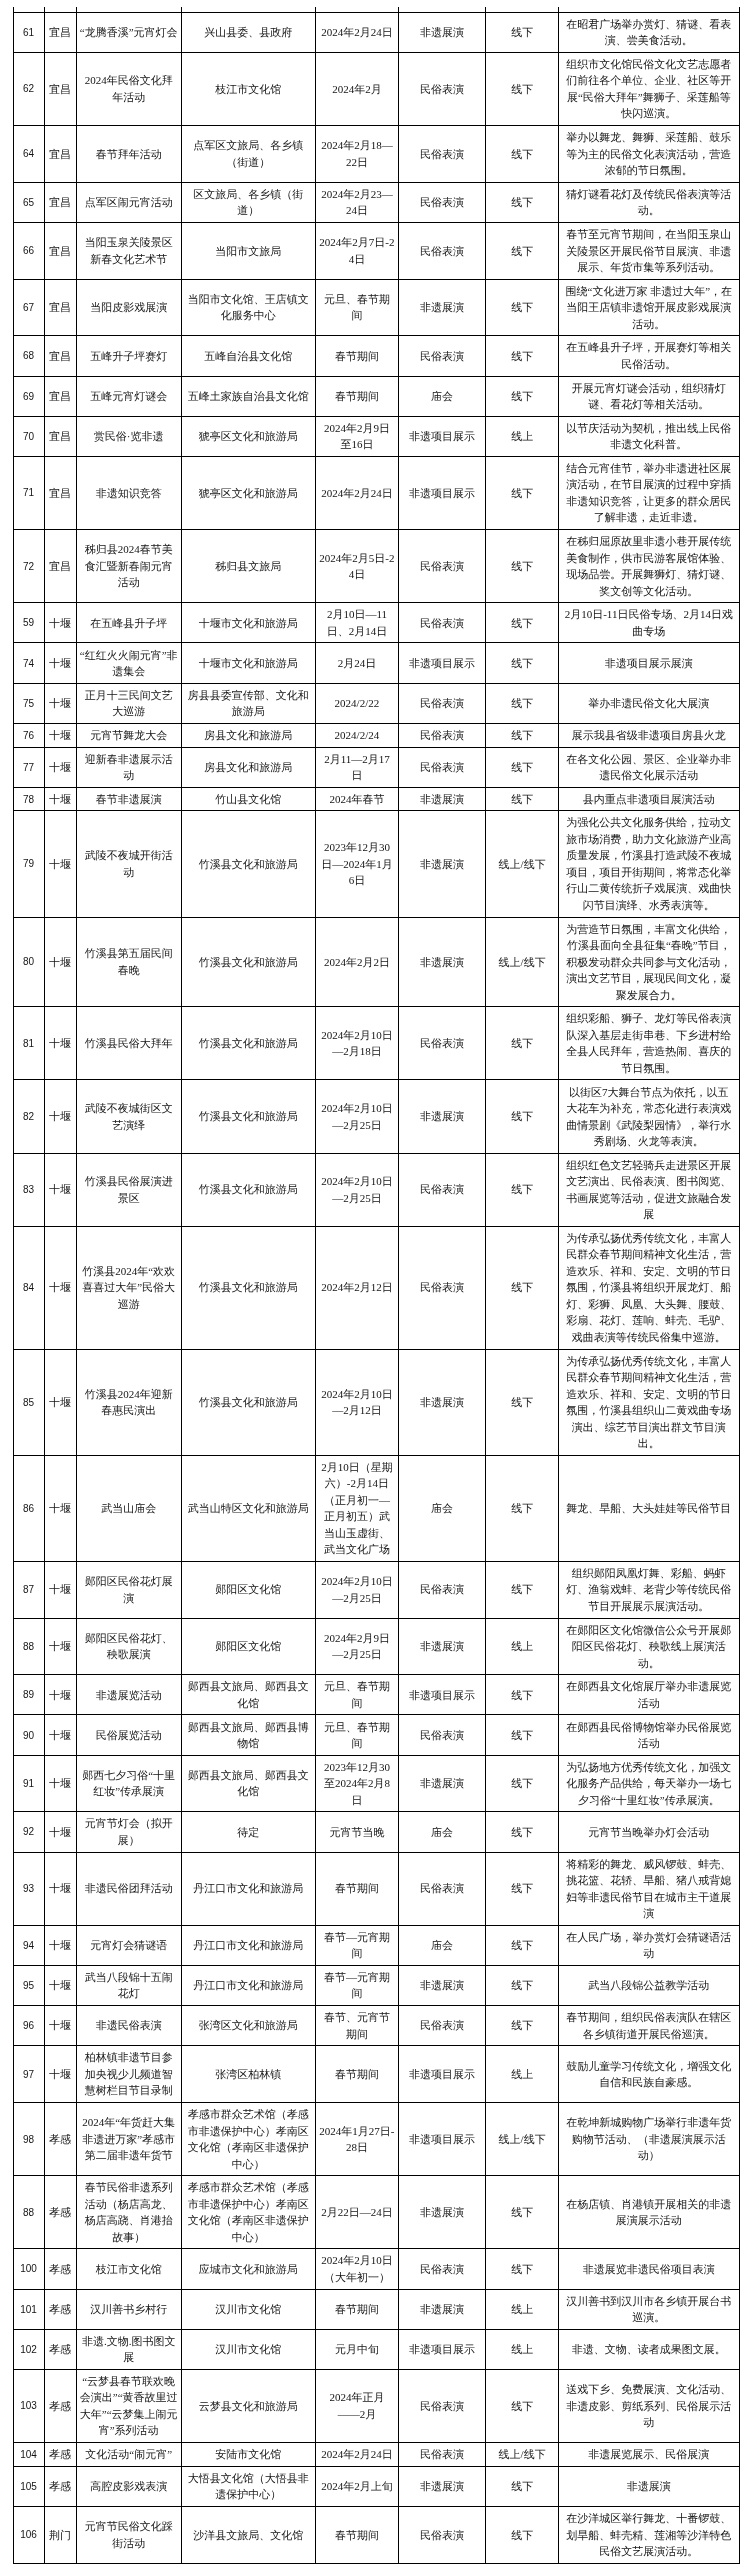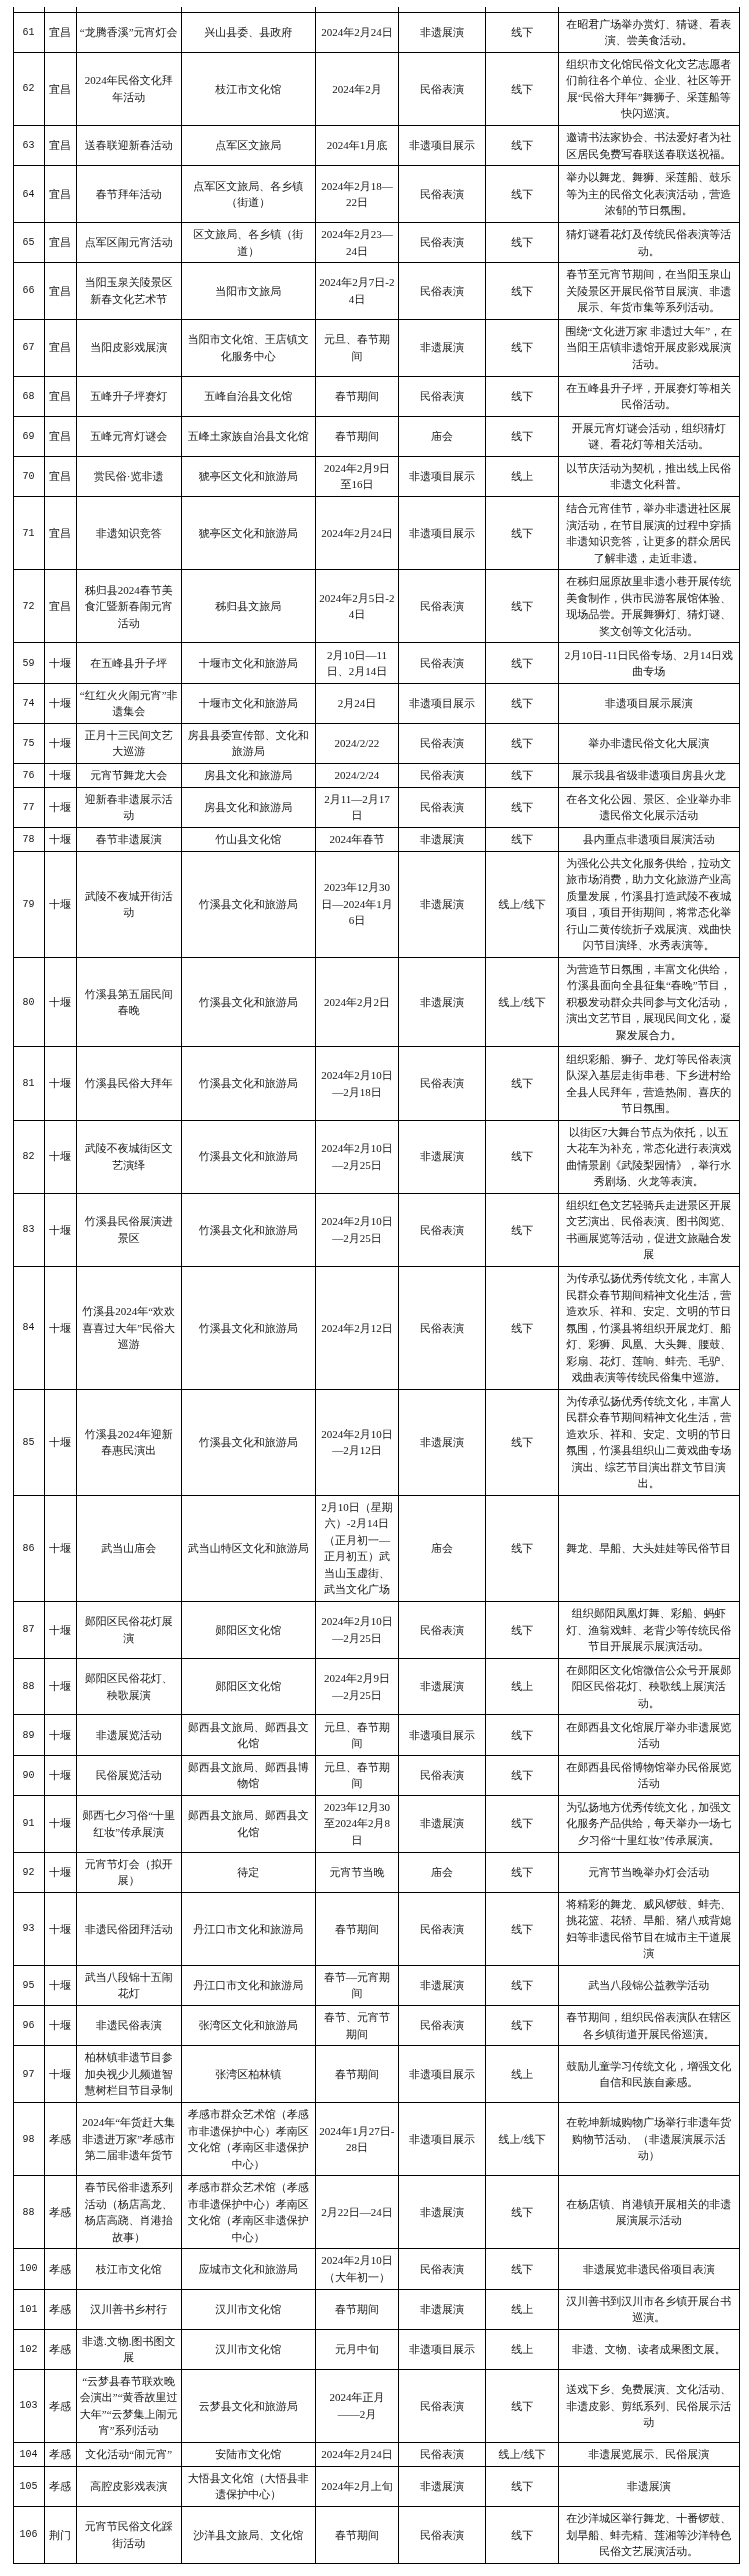--- a/index.html
+++ b/index.html
@@ -3,21 +3,21 @@
 <meta charset="utf-8">
 <style>
   html,body{margin:0;padding:0;background:#ffffff;}
   body{width:750px;font-family:"Liberation Serif","DejaVu Serif",serif;}
   .page{width:750px;min-height:2576px;background:#fff;box-sizing:border-box;padding:7px 11px 0 12.5px;}
   table.events{border-collapse:collapse;table-layout:fixed;width:727px;}
   td{border:0.8px solid #000;color:#141414;font-size:11px;line-height:1.5;
      text-align:center;vertical-align:middle;padding:3.1px 3.1px;word-break:break-all;
      font-family:"Liberation Serif","DejaVu Serif",serif;}
   tr.partial-top td{border-top:none;height:4.7px;padding:0;}
-  td.c-no{font-family:Liberation Mono, monospace;font-size:10px;margin-left:30px;}
+  td.c-no{font-family:Liberation Sans, sans-serif;font-size:10px;margin-left:30px;}
   td.c-remark{padding:3.1px 4.7px;}
 </style>
 </head>
 <body>
 
 <div class="page">
   <table class="events">
     <colgroup id="cols">
         <col style="width: 31px;">
         <col style="width: 32px;">
@@ -54,30 +54,20 @@
           <td class="c-no">62</td>
           <td class="c-region">宜昌</td>
           <td class="c-name">2024年民俗文化拜年活动</td>
           <td class="c-organizer">枝江市文化馆</td>
           <td class="c-time">2024年2月</td>
           <td class="c-type">民俗表演</td>
           <td class="c-channel">线下</td>
           <td class="c-remark">组织市文化馆民俗文化文艺志愿者们前往各个单位、企业、社区等开展“民俗大拜年”舞狮子、采莲船等快闪巡演。</td>
         </tr>
         <tr>
-          <td class="c-no">63</td>
-          <td class="c-region">宜昌</td>
-          <td class="c-name">送春联迎新春活动</td>
-          <td class="c-organizer">点军区文旅局</td>
-          <td class="c-time">2024年1月底</td>
-          <td class="c-type">非遗项目展示</td>
-          <td class="c-channel">线下</td>
-          <td class="c-remark">邀请书法家协会、书法爱好者为社区居民免费写春联送春联送祝福。</td>
-        </tr>
-        <tr>
           <td class="c-no">64</td>
           <td class="c-region">宜昌</td>
           <td class="c-name">春节拜年活动</td>
           <td class="c-organizer">点军区文旅局、各乡镇（街道）</td>
           <td class="c-time">2024年2月18—22日</td>
           <td class="c-type">民俗表演</td>
           <td class="c-channel">线下</td>
           <td class="c-remark">举办以舞龙、舞狮、采莲船、鼓乐等为主的民俗文化表演活动，营造浓郁的节日氛围。</td>
         </tr>
         <tr>
@@ -362,20 +352,30 @@
         </tr>
         <tr>
           <td class="c-no">93</td>
           <td class="c-region">十堰</td>
           <td class="c-name">非遗民俗团拜活动</td>
           <td class="c-organizer">丹江口市文化和旅游局</td>
           <td class="c-time">春节期间</td>
           <td class="c-type">民俗表演</td>
           <td class="c-channel">线下</td>
           <td class="c-remark">将精彩的舞龙、威风锣鼓、蚌壳、挑花篮、花轿、旱船、猪八戒背媳妇等非遗民俗节目在城市主干道展演</td>
+        </tr>
+        <tr>
+          <td class="c-no">94</td>
+          <td class="c-region">十堰</td>
+          <td class="c-name">元宵灯会猜谜语</td>
+          <td class="c-organizer">丹江口市文化和旅游局</td>
+          <td class="c-time">春节—元宵期间</td>
+          <td class="c-type">庙会</td>
+          <td class="c-channel">线下</td>
+          <td class="c-remark">在人民广场，举办赏灯会猜谜语活动</td>
         </tr>
         <tr>
           <td class="c-no">95</td>
           <td class="c-region">十堰</td>
           <td class="c-name">武当八段锦十五闹花灯</td>
           <td class="c-organizer">丹江口市文化和旅游局</td>
           <td class="c-time">春节—元宵期间</td>
           <td class="c-type">非遗展演</td>
           <td class="c-channel">线下</td>
           <td class="c-remark">武当八段锦公益教学活动</td>

